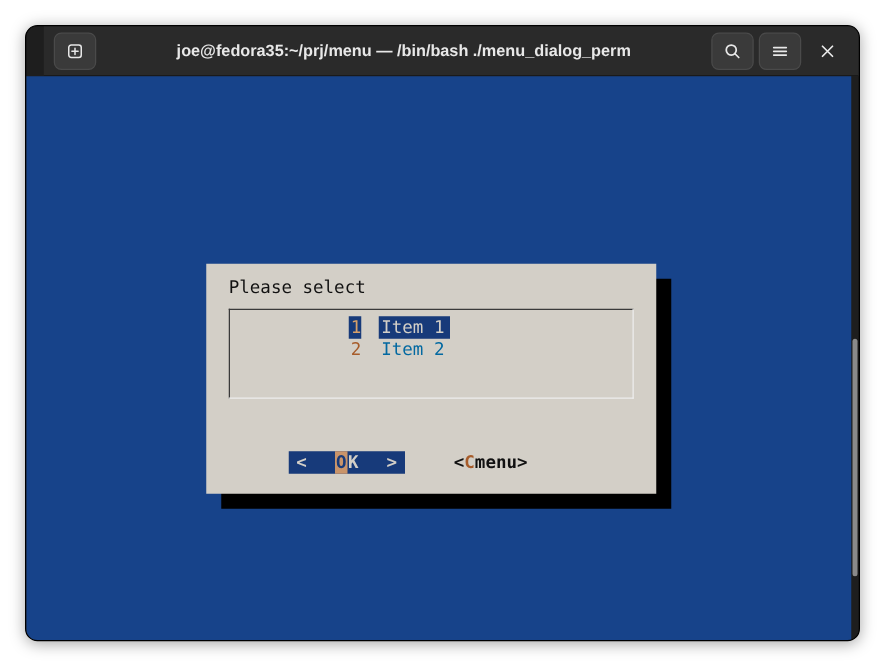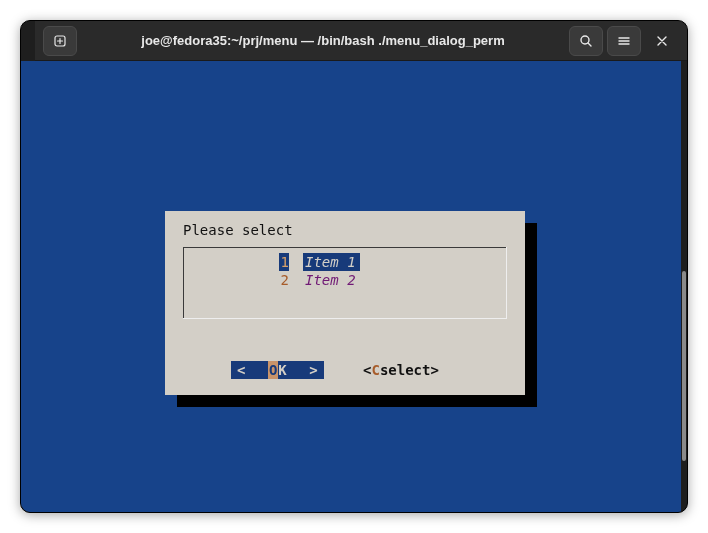--- a/index.html
+++ b/index.html
@@ -148,31 +148,31 @@
     display: flex;
   }
   .menu-row.r1 { top: 6px; }
   .menu-row.r2 { top: 24px; }
   .tag {
     width: 10px;
     text-align: right;
     padding-right: 0;
   }
   .gap { width: 14px; }
-  .item { padding: 0 4px 16px 2px; font-style: italic; }
+  .item { padding: 0 4px 16px 2px; }
   .sel-tag {
     background: #173a7a;
     color: #d7a06a;
   }
   .sel-item {
     background: #173a7a;
     color: #d3cfc7;
   }
   .unsel-tag { color: #a75c2a; }
-  .unsel-item { color: #701a75; }
+  .unsel-item { color: #0369a1; }
   .btn-row {
     position: absolute;
     left: 0; right: 0;
     top: 150px;
     height: 18px;
   }
   .ok-wrap {
     position: absolute;
     left: 66px;
     top: 0;
@@ -263,21 +263,21 @@
           <span class="lt">&lt;</span>
           <span class="sp">&nbsp;</span>
           <span class="ok-hot">O</span>
           <span>K</span>
           <span class="sp">&nbsp;</span>
           <span class="gt">&gt;</span>
         </div>
         <div class="cancel-wrap">
           <span>&lt;</span>
           <span class="cancel-hot">C</span>
-          <span>select</span>
+          <span>menu</span>
           <span>&gt;</span>
         </div>
       </div>
     </div>
   </div>
 
   <div class="scrollbar">
     <div class="scrollthumb"></div>
   </div>
 

